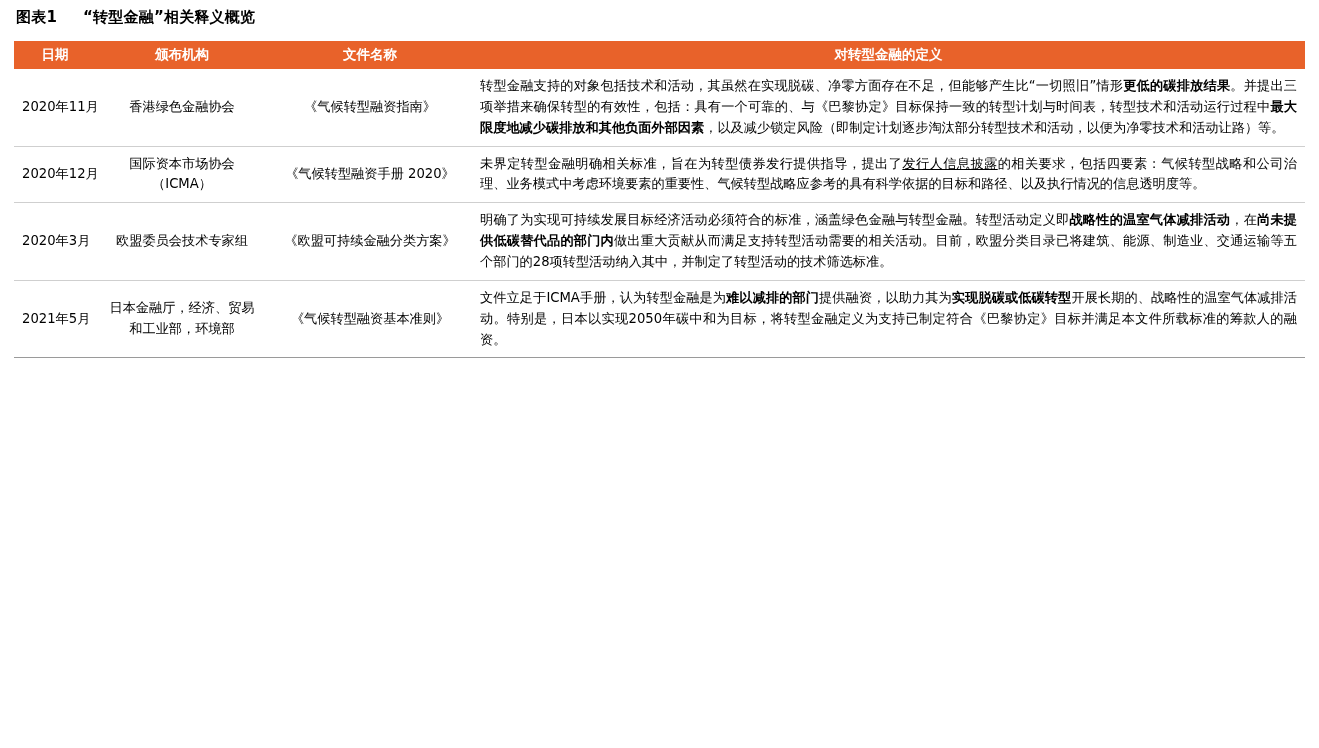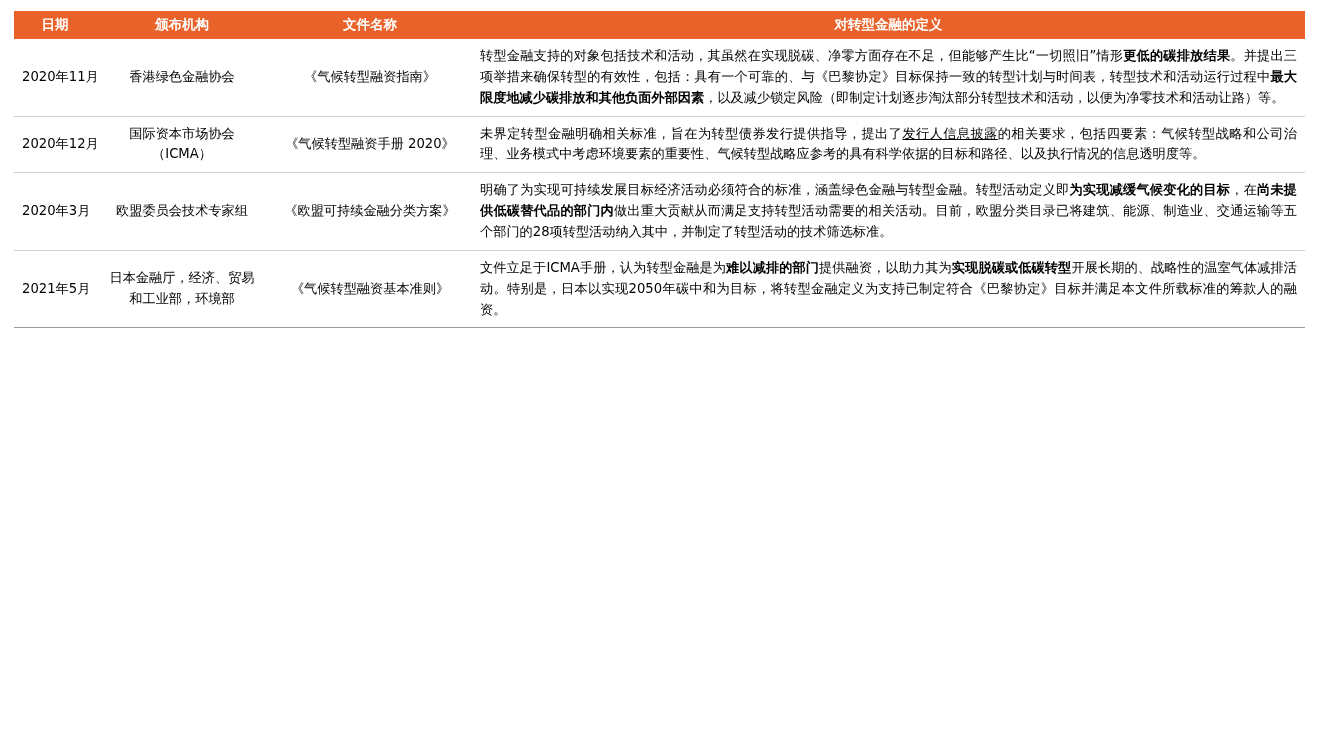--- a/index.html
+++ b/index.html
@@ -31,21 +31,21 @@
     letter-spacing: 0.2px;
     margin: 2px 0 0 2px;
   }
   .title-row .tnum { font-weight: bold; }
   .title-row .ttext { font-weight: bold; }
 
   
   table.tf {
     border-collapse: collapse;
     width: 1291px;
-    margin-top: 5px;
+    margin-top: 14px;
     table-layout: fixed;
   }
   table.tf thead th {
     background: #E8622A;
     color: #ffffff;
     font-weight: bold;
     font-size: 13.5px;
     height: 24px;
     padding: 2px 4px;
     text-align: center;
@@ -90,20 +90,24 @@
   .hr-top {
     border-top: 1px solid #9a9a9a;
     height: 0;
   }
 </style>
 </head>
 <body>
 
 <div class="page">
 
+  <div class="title-row">
+    <span class="tnum">图表1</span>
+    <span class="ttext">“转型金融”相关释义概览</span>
+  </div>
 
   <table class="tf">
     <colgroup>
       <col class="c-date">
       <col class="c-org">
       <col class="c-doc">
       <col>
     </colgroup>
     <thead>
       <tr>
@@ -144,21 +148,21 @@
       </tr>
 
       <tr>
         <td class="c-date">2020年3月</td>
         <td class="c-org">
           <span class="org-l2">欧盟委员会技术专家组</span>
         </td>
         <td class="c-doc">《欧盟可持续金融分类方案》</td>
         <td class="c-def">
           <p class="def-p">
-            <span>明确了为实现可持续发展目标经济活动必须符合的标准，涵盖绿色金融与转型金融。转型活动定义即</span><b>为实现减缓气候变化的目标</b><span>，在</span><b>尚未提供低碳替代品的部门内</b><span>做出重大贡献从而满足支持转型活动需要的相关活动。目前，欧盟分类目录已将建筑、能源、制造业、交通运输等五个部门的28项转型活动纳入其中，并制定了转型活动的技术筛选标准。</span>
+            <span>明确了为实现可持续发展目标经济活动必须符合的标准，涵盖绿色金融与转型金融。转型活动定义即</span><b>战略性的温室气体减排活动</b><span>，在</span><b>尚未提供低碳替代品的部门内</b><span>做出重大贡献从而满足支持转型活动需要的相关活动。目前，欧盟分类目录已将建筑、能源、制造业、交通运输等五个部门的28项转型活动纳入其中，并制定了转型活动的技术筛选标准。</span>
           </p>
         </td>
       </tr>
 
 
       <tr>
         <td class="c-date">2021年5月</td>
         <td class="c-org">
           <span class="org-l2">日本金融厅，经济、贸易和工业部，环境部</span>
         </td>

